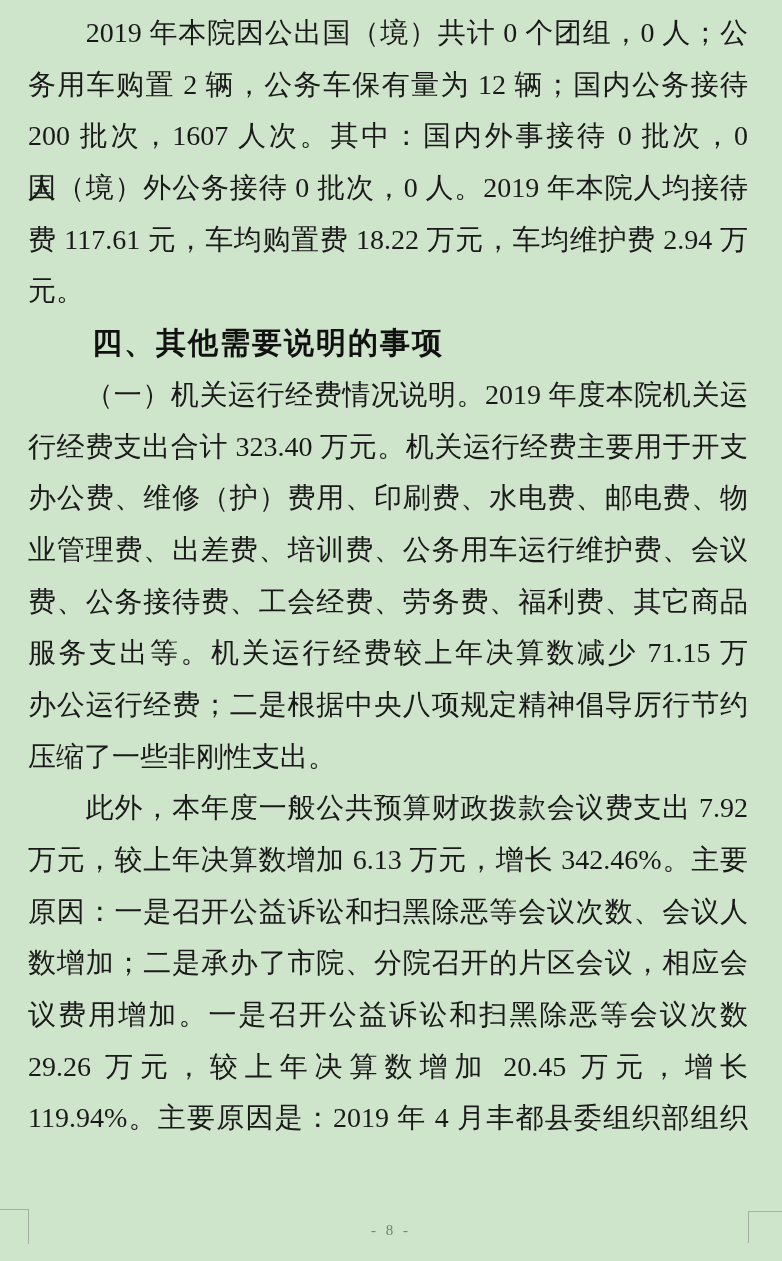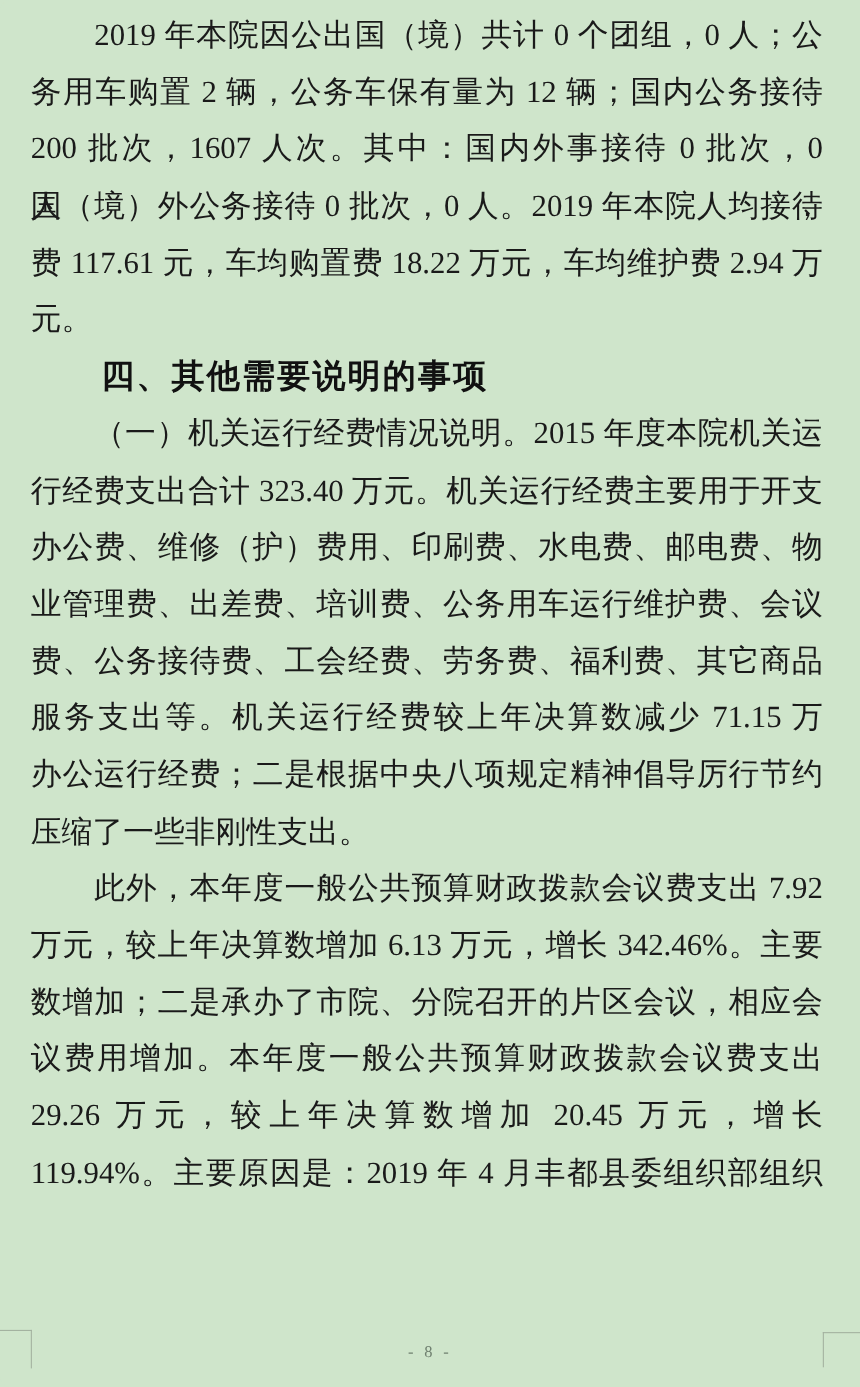--- a/index.html
+++ b/index.html
@@ -87,32 +87,33 @@
 
   <div class="textarea">
 
   <div class="line body">　　2019 年本院因公出国（境）共计 0 个团组，0 人；公</div>
       <div class="line body">务用车购置 2 辆，公务车保有量为 12 辆；国内公务接待</div>
       <div class="line body">200 批次，1607 人次。其中：国内外事接待 0 批次，0 人，</div>
       <div class="line body">国（境）外公务接待 0 批次，0 人。2019 年本院人均接待</div>
       <div class="line body">费 117.61 元，车均购置费 18.22 万元，车均维护费 2.94 万</div>
       <div class="line end">元。</div>
       <div class="line heading">　　四、其他需要说明的事项</div>
-      <div class="line body">　　（一）机关运行经费情况说明。2015 年度本院机关运</div>
+      <div class="line body">　　（一）机关运行经费情况说明。2019 年度本院机关运</div>
       <div class="line body">行经费支出合计 323.40 万元。机关运行经费主要用于开支</div>
       <div class="line body">办公费、维修（护）费用、印刷费、水电费、邮电费、物</div>
       <div class="line body">业管理费、出差费、培训费、公务用车运行维护费、会议</div>
       <div class="line body">费、公务接待费、工会经费、劳务费、福利费、其它商品</div>
       <div class="line body">服务支出等。机关运行经费较上年决算数减少 71.15 万</div>
       <div class="line body">办公运行经费；二是根据中央八项规定精神倡导厉行节约</div>
       <div class="line end">压缩了一些非刚性支出。</div>
       <div class="line body">　　此外，本年度一般公共预算财政拨款会议费支出 7.92</div>
       <div class="line body">万元，较上年决算数增加 6.13 万元，增长 342.46%。主要</div>
+      <div class="line body">原因：一是召开公益诉讼和扫黑除恶等会议次数、会议人</div>
       <div class="line body">数增加；二是承办了市院、分院召开的片区会议，相应会</div>
-      <div class="line body">议费用增加。本年度一般公共预算财政拨款会议费支出</div>
+      <div class="line body">议费用增加。一是召开公益诉讼和扫黑除恶等会议次数</div>
       <div class="line body">29.26 万元，较上年决算数增加 20.45 万元，增长</div>
       <div class="line body">119.94%。主要原因是：2019 年 4 月丰都县委组织部组织</div>
     </div>
 
   <div class="mark mark-bl"></div>
   <div class="mark mark-br"></div>
 
   <div class="pagenum">- 8 -</div>
 
 </div>

